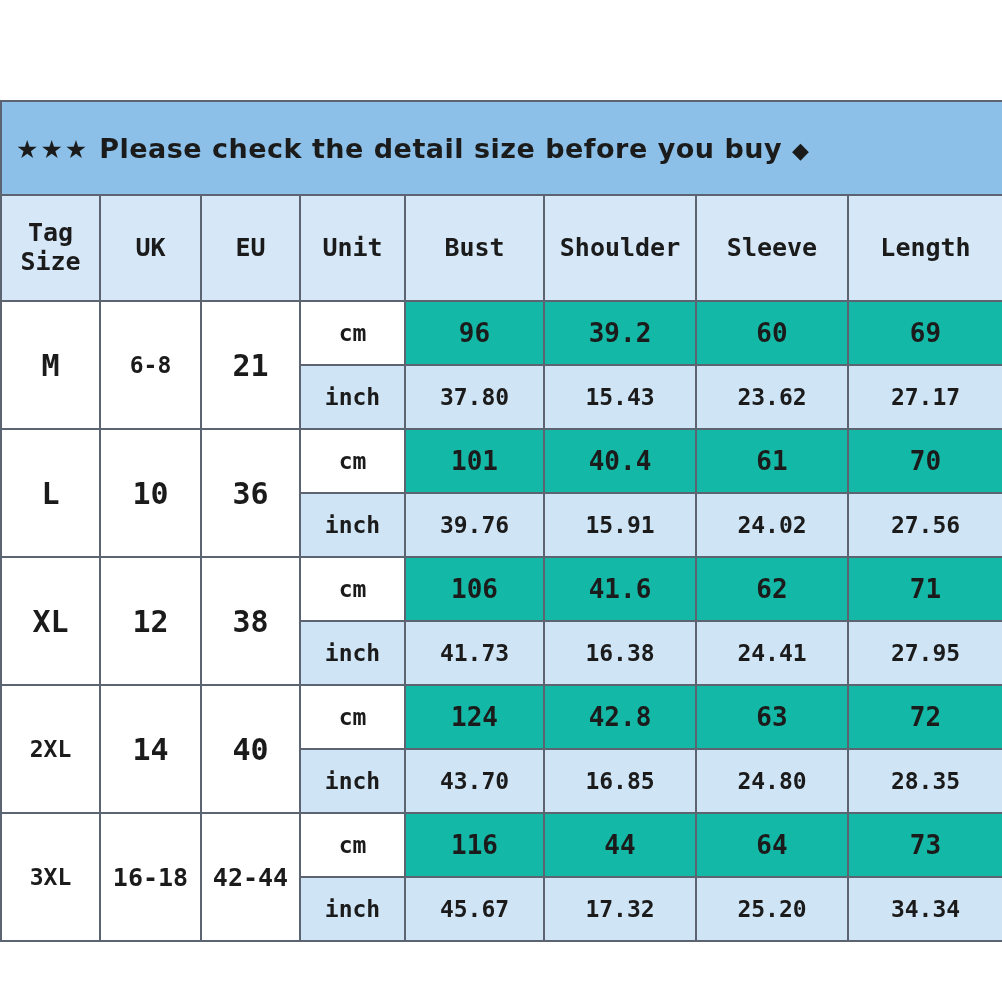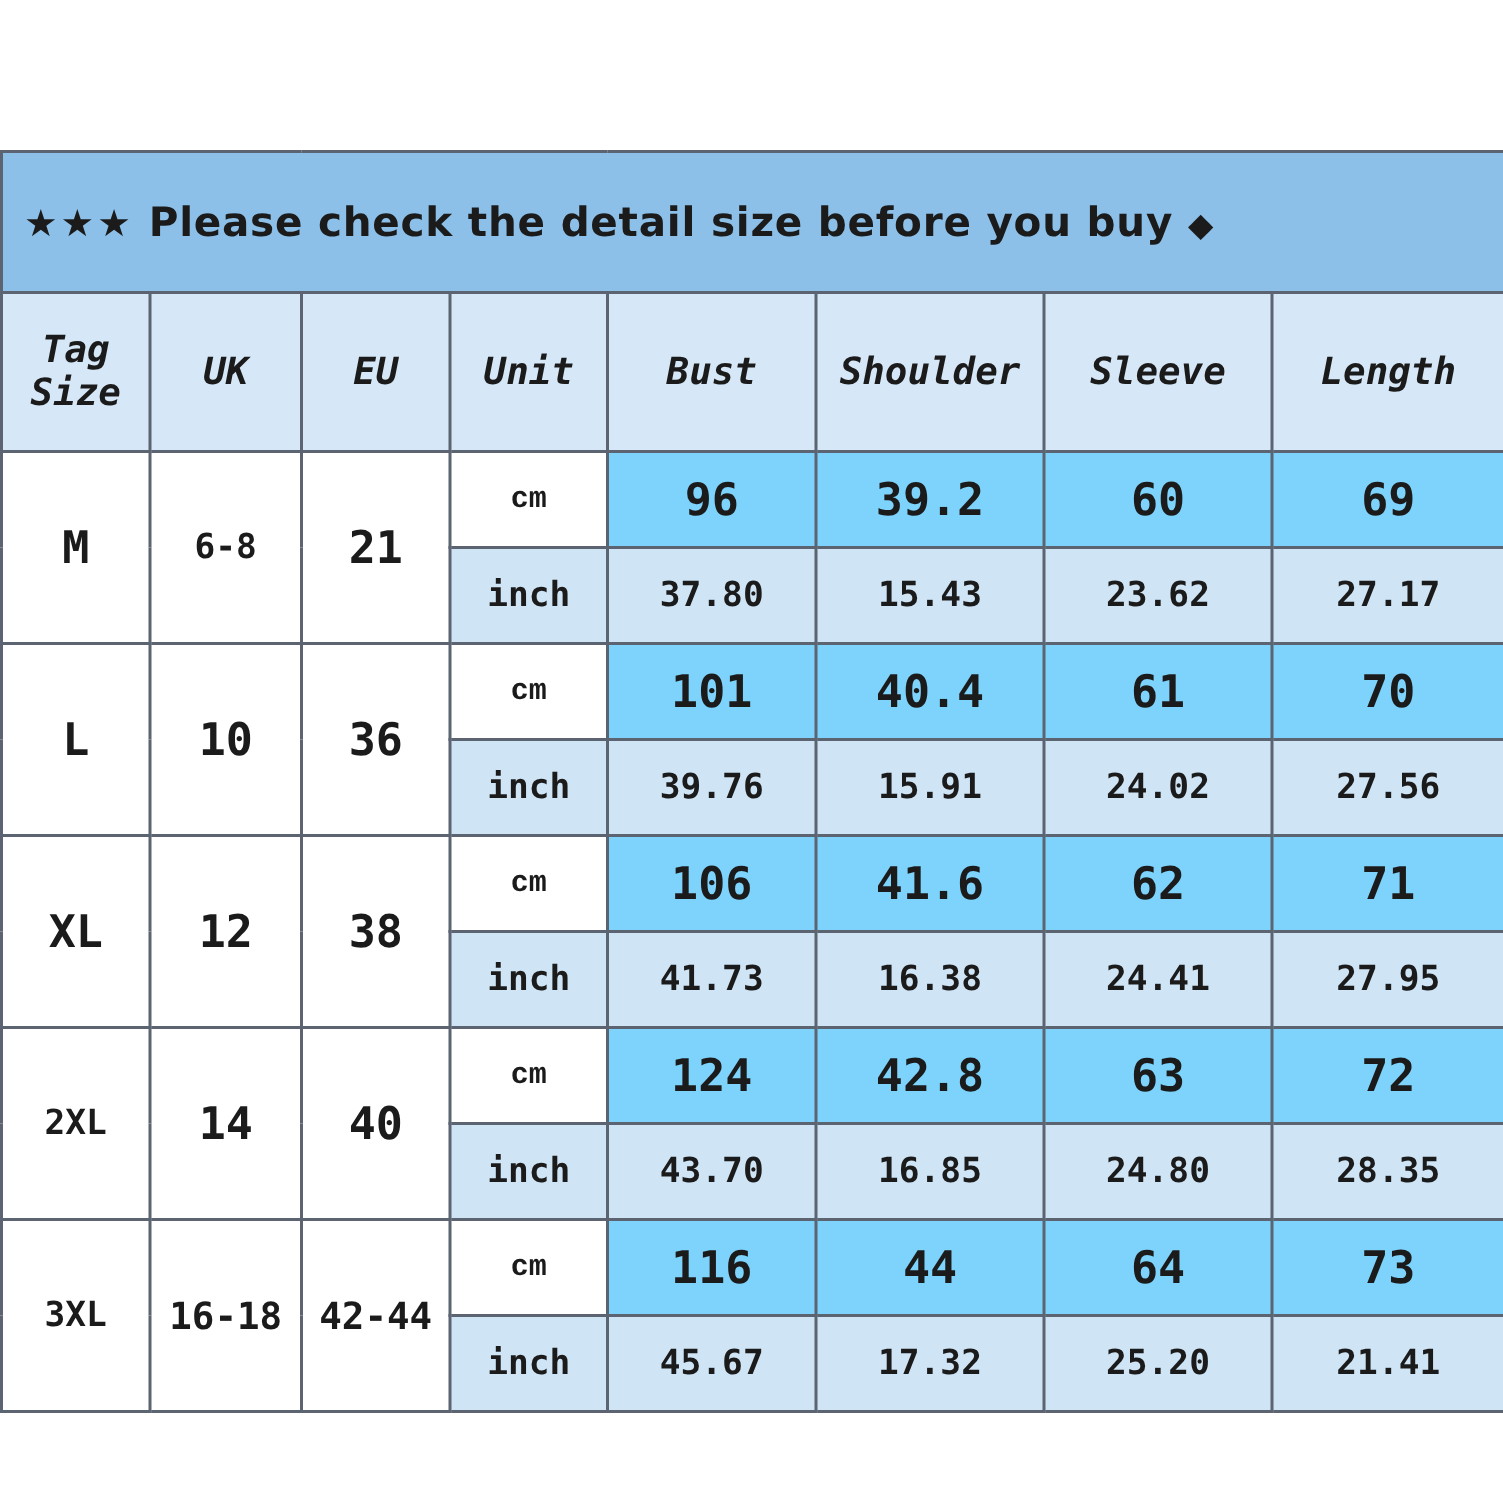--- a/index.html
+++ b/index.html
@@ -61,49 +61,47 @@
   .banner-diamond {
     font-size: 22px;
   }
 
   
   .hdr {
     background: #d6e8f7;
     height: 104px;
     font-size: 25px;
     line-height: 1.15;
-    font-style: italic;
   }
 
   
   .sizecell {
     background: #ffffff;
     font-size: 30px;
   }
   .sizecell.small {
     font-size: 23px;
   }
   .sizecell.xsmall {
     font-size: 25px;
   }
 
   .unit-cm {
     background: #ffffff;
-    font-size: 20px;
+    font-size: 23px;
     height: 62px;
-    font-family: Liberation Mono, monospace;
   }
   .unit-in {
     background: #cfe4f5;
     font-size: 23px;
     height: 62px;
   }
   .val-cm {
-    background: #7dd3fc;
-    font-size: 30px;
+    background: #14b8a6;
+    font-size: 26px;
     font-weight: normal;
   }
   .val-in {
     background: #cfe4f5;
     font-size: 23px;
     font-weight: normal;
   }
 
   .col-tag   { width: 99px; }
   .col-uk    { width: 101px; }
@@ -234,18 +232,18 @@
           <td class="val-cm">116</td>
           <td class="val-cm">44</td>
           <td class="val-cm">64</td>
           <td class="val-cm">73</td>
         </tr>
         <tr>
           <td class="unit-in">inch</td>
           <td class="val-in">45.67</td>
           <td class="val-in">17.32</td>
           <td class="val-in">25.20</td>
-          <td class="val-in">21.41</td>
+          <td class="val-in">34.34</td>
         </tr>
       </tbody>
     </table>
   </div>
 </div>
 
 </body></html>

